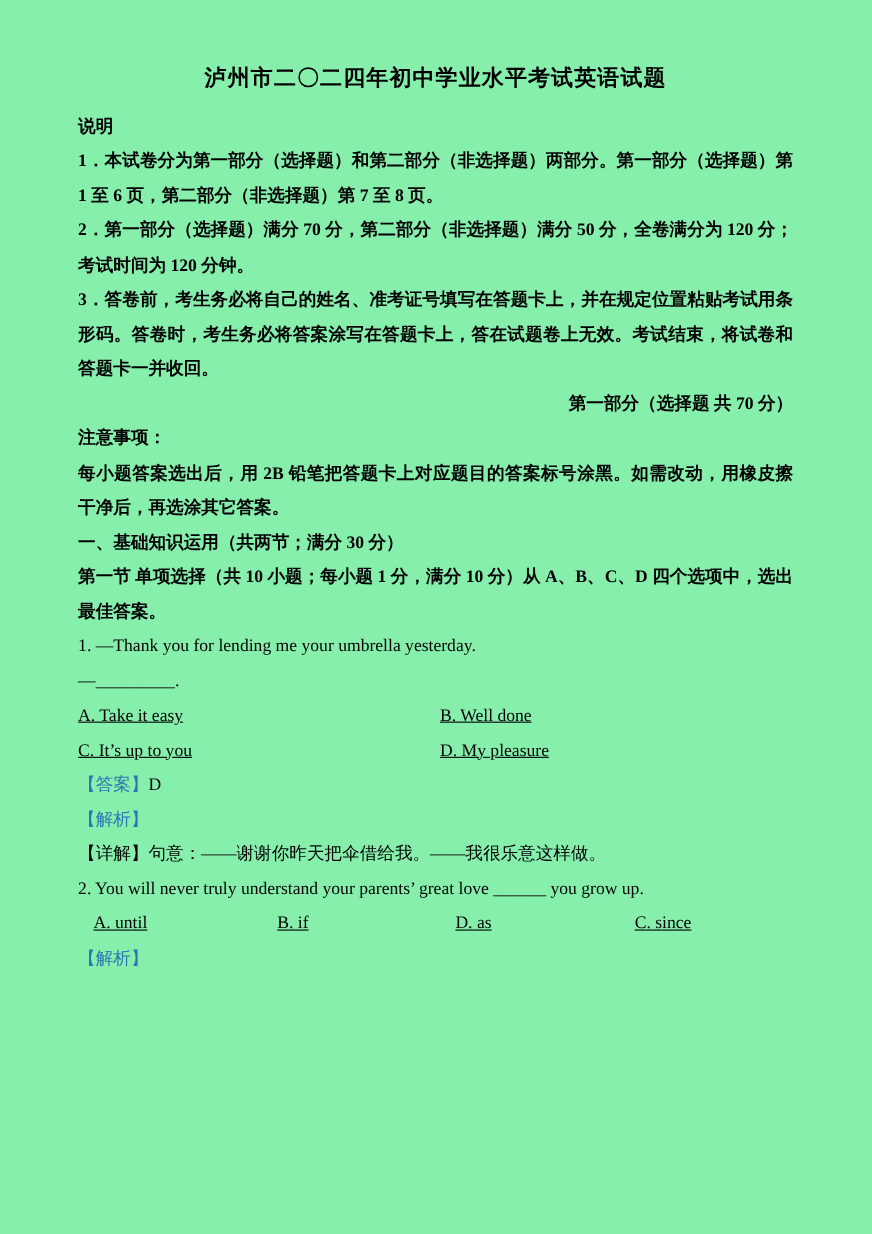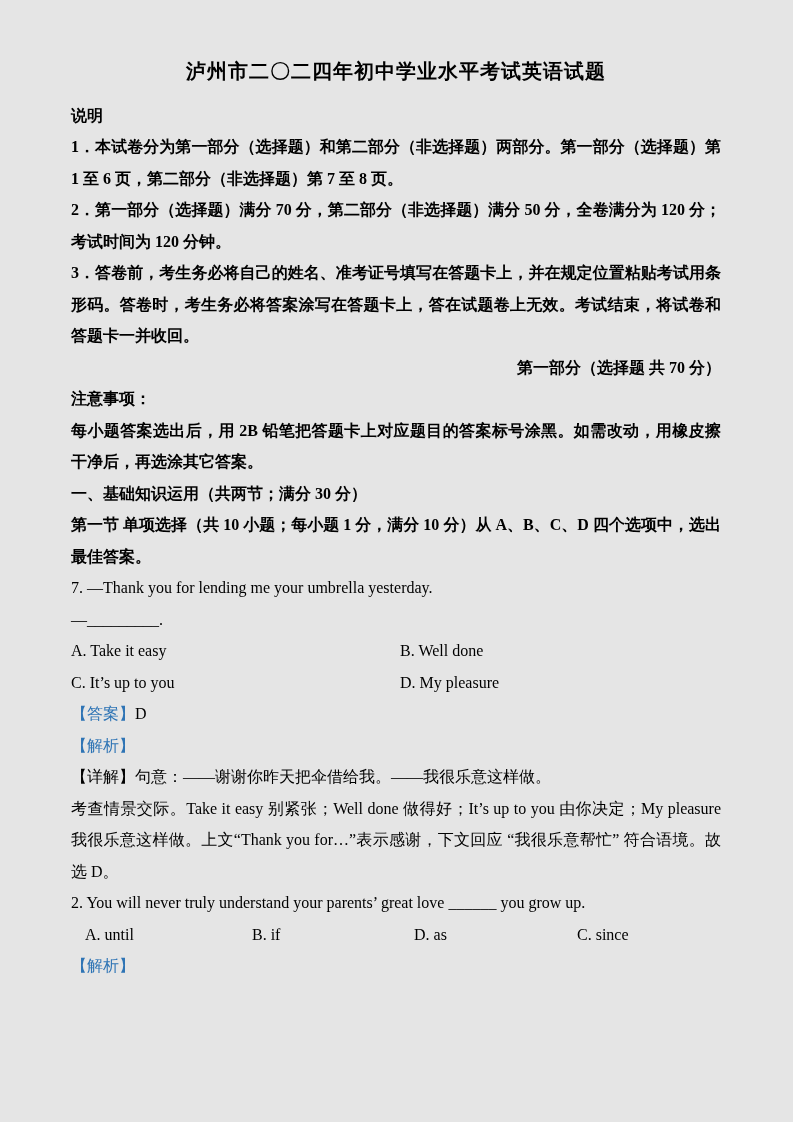--- a/index.html
+++ b/index.html
@@ -7,21 +7,21 @@
     padding: 0;
     background: #ffffff;
   }
   .page {
     position: relative;
     width: 793px;
     height: 1122px;
     margin: 0 auto;
     box-sizing: border-box;
     padding: 56px 72px 0 71px;
-    background: #e5e5e5;
+    background: #86efac;
     color: #000000;
     font-family: "Liberation Serif", "DejaVu Serif", serif;
     font-size: 16px;
     overflow: hidden;
   }
   .title {
     margin: 0 0 12px 0;
     font-size: 20px;
     font-weight: bold;
     text-align: center;
@@ -40,21 +40,21 @@
     display: grid;
     grid-template-columns: 329px 1fr;
     line-height: 31.5px;
   }
   .opts-4 {
     display: grid;
     grid-template-columns: 167px 162px 163px 1fr;
     line-height: 31.5px;
     margin-left: 14px;
   }
-  .opts-2 span, .opts-4 span { display: block; }
+  .opts-2 span, .opts-4 span { display: block; text-decoration: underline; }
 </style>
 </head>
 <body>
 
 <div class="page">
 
   <h1 class="title">泸州市二〇二四年初中学业水平考试英语试题</h1>
 
   <p class="b">说明</p>
   <p class="b j">1．本试卷分为第一部分（选择题）和第二部分（非选择题）两部分。第一部分（选择题）第 1 至 6 页，第二部分（非选择题）第 7 至 8 页。</p>
@@ -63,32 +63,31 @@
 
   <p class="b center">第一部分（选择题 共 70 分）</p>
 
   <p class="b">注意事项：</p>
   <p class="b j">每小题答案选出后，用 2B 铅笔把答题卡上对应题目的答案标号涂黑。如需改动，用橡皮擦干净后，再选涂其它答案。</p>
 
   <p class="b">一、基础知识运用（共两节；满分 30 分）</p>
   <p class="b j">第一节 单项选择（共 10 小题；每小题 1 分，满分 10 分）从 A、B、C、D 四个选项中，选出最佳答案。</p>
 
   <div>
-    <p>7. —Thank you for lending me your umbrella yesterday.</p>
+    <p>1. —Thank you for lending me your umbrella yesterday.</p>
     <p>—_________.</p>
     <div class="opts-2">
       <span>A. Take it easy</span>
       <span>B. Well done</span>
       <span>C. It’s up to you</span>
       <span>D. My pleasure</span>
     </div>
     <p><span class="blue">【答案】</span><span>D</span></p>
     <p><span class="blue">【解析】</span></p>
     <p><span>【详解】</span><span>句意：——谢谢你昨天把伞借给我。——我很乐意这样做。</span></p>
-    <p class="j">考查情景交际。Take it easy 别紧张；Well done 做得好；It’s up to you 由你决定；My pleasure 我很乐意这样做。上文“Thank you for…”表示感谢，下文回应 “我很乐意帮忙” 符合语境。故选 D。</p>
   </div>
 
   <div>
     <p>2. You will never truly understand your parents’ great love ______ you grow up.</p>
     <div class="opts-4">
       <span>A. until</span>
       <span>B. if</span>
       <span>D. as</span>
       <span>C. since</span>
     </div>

